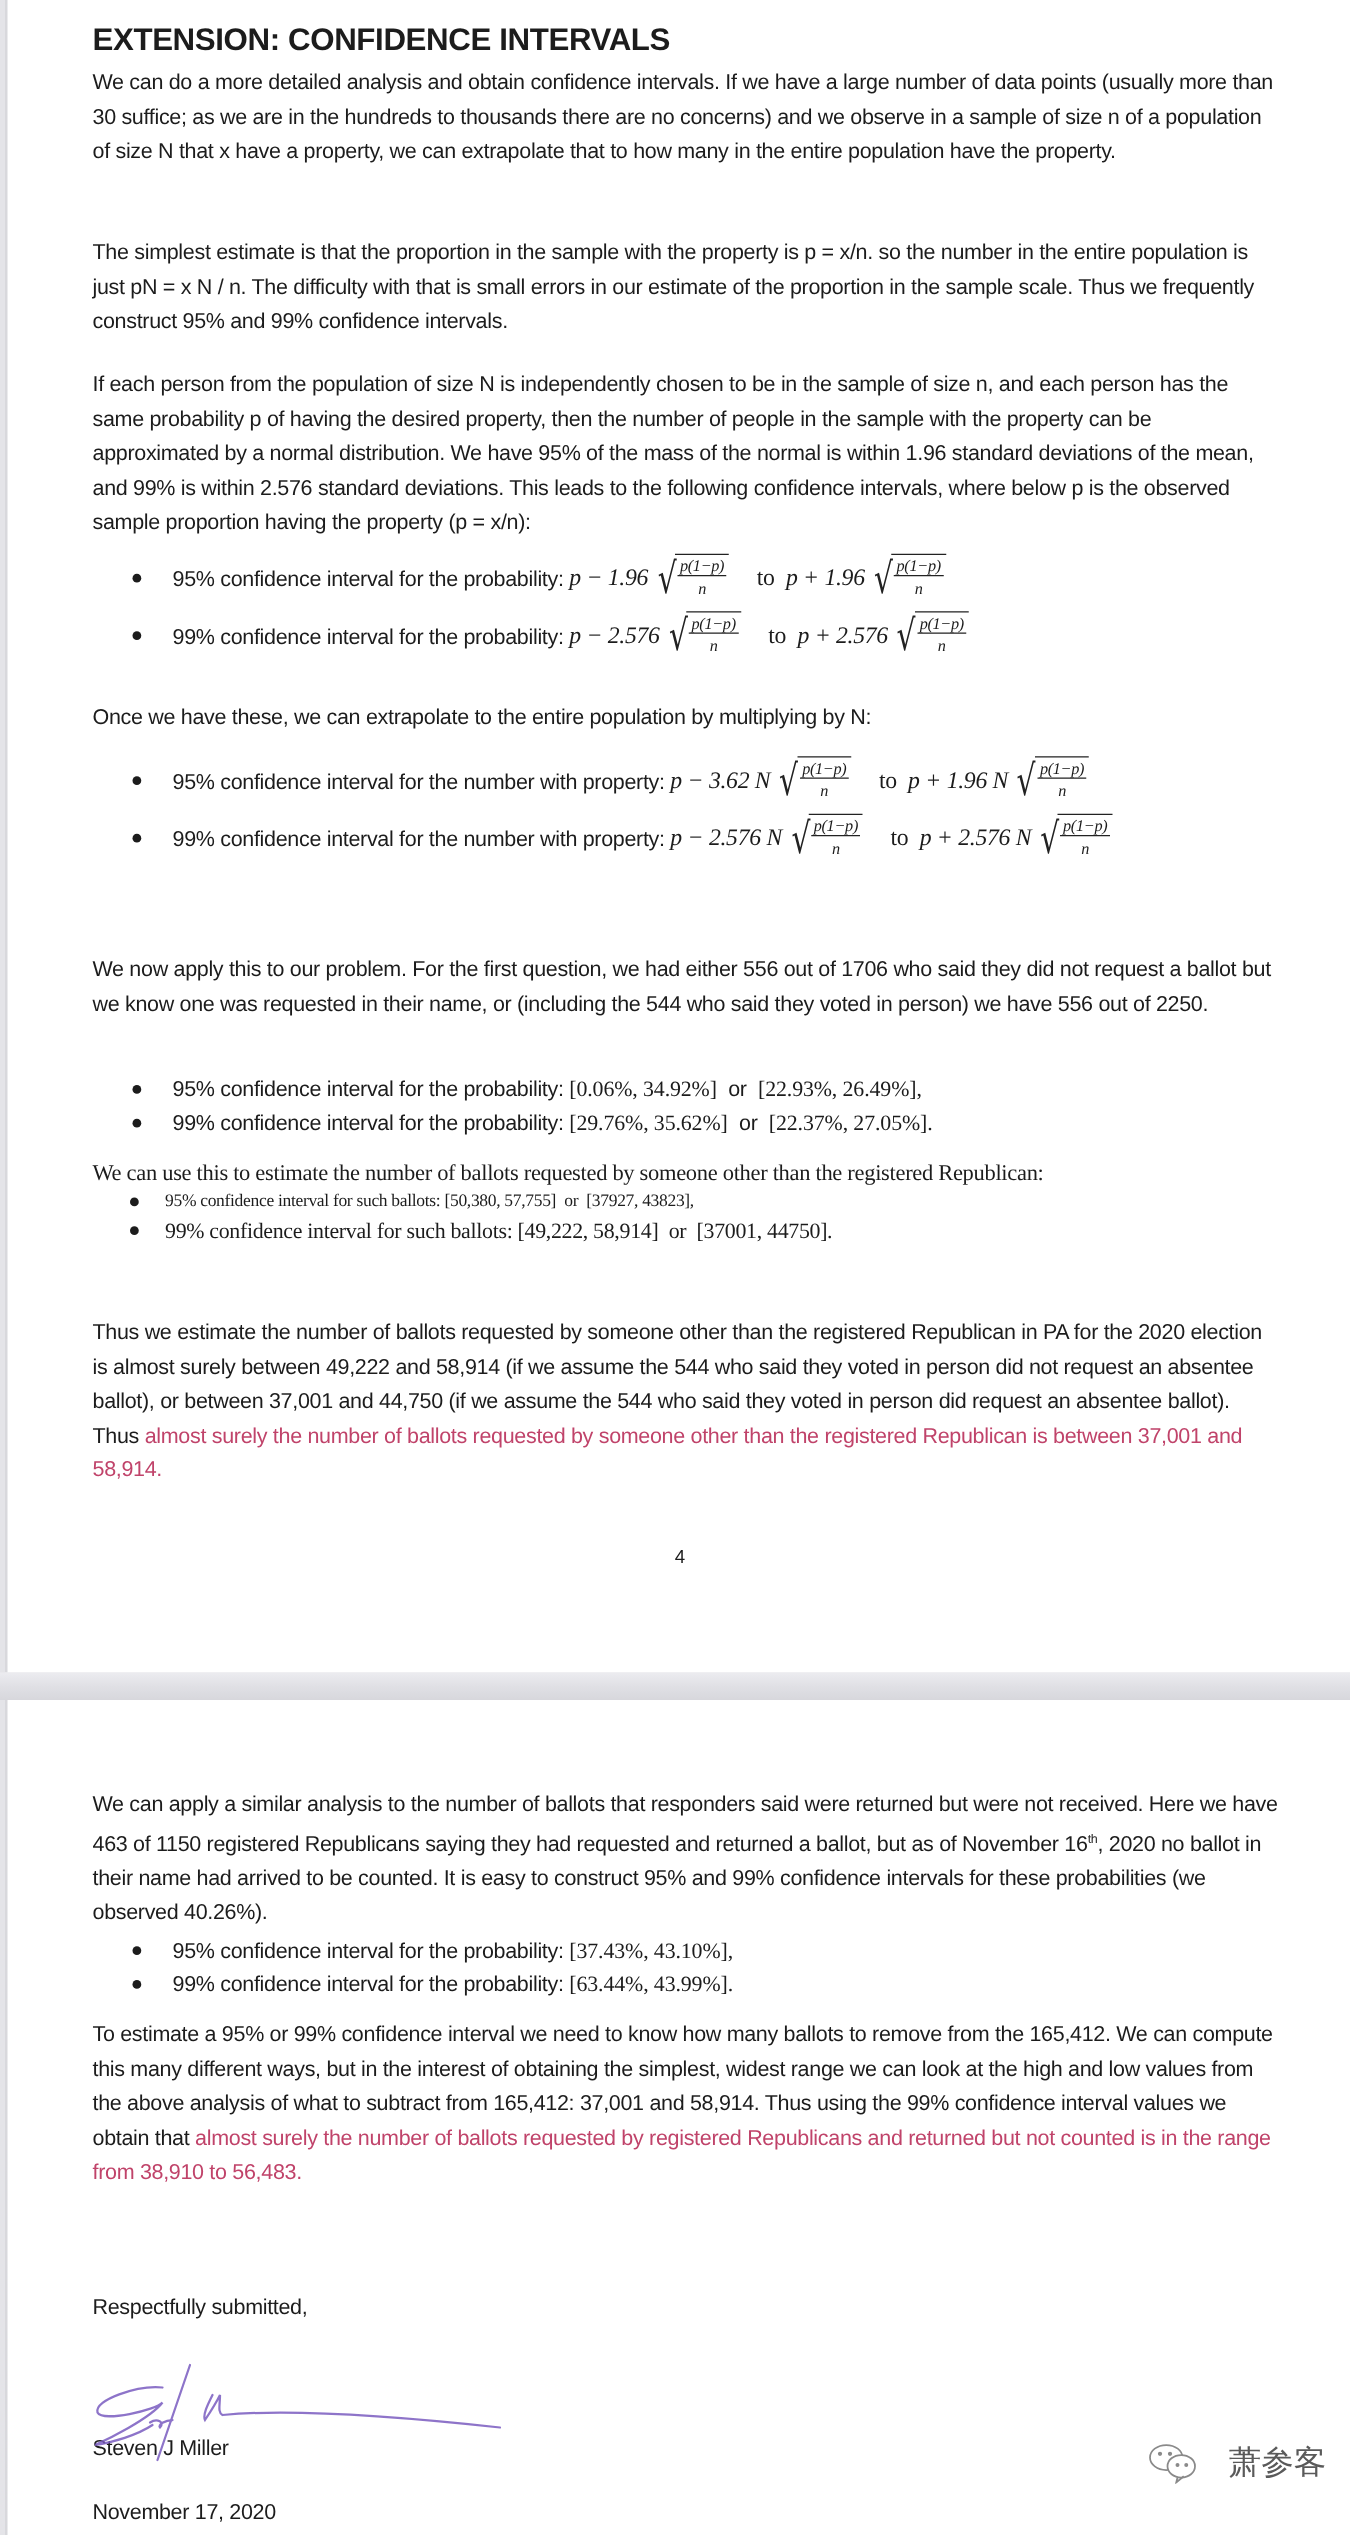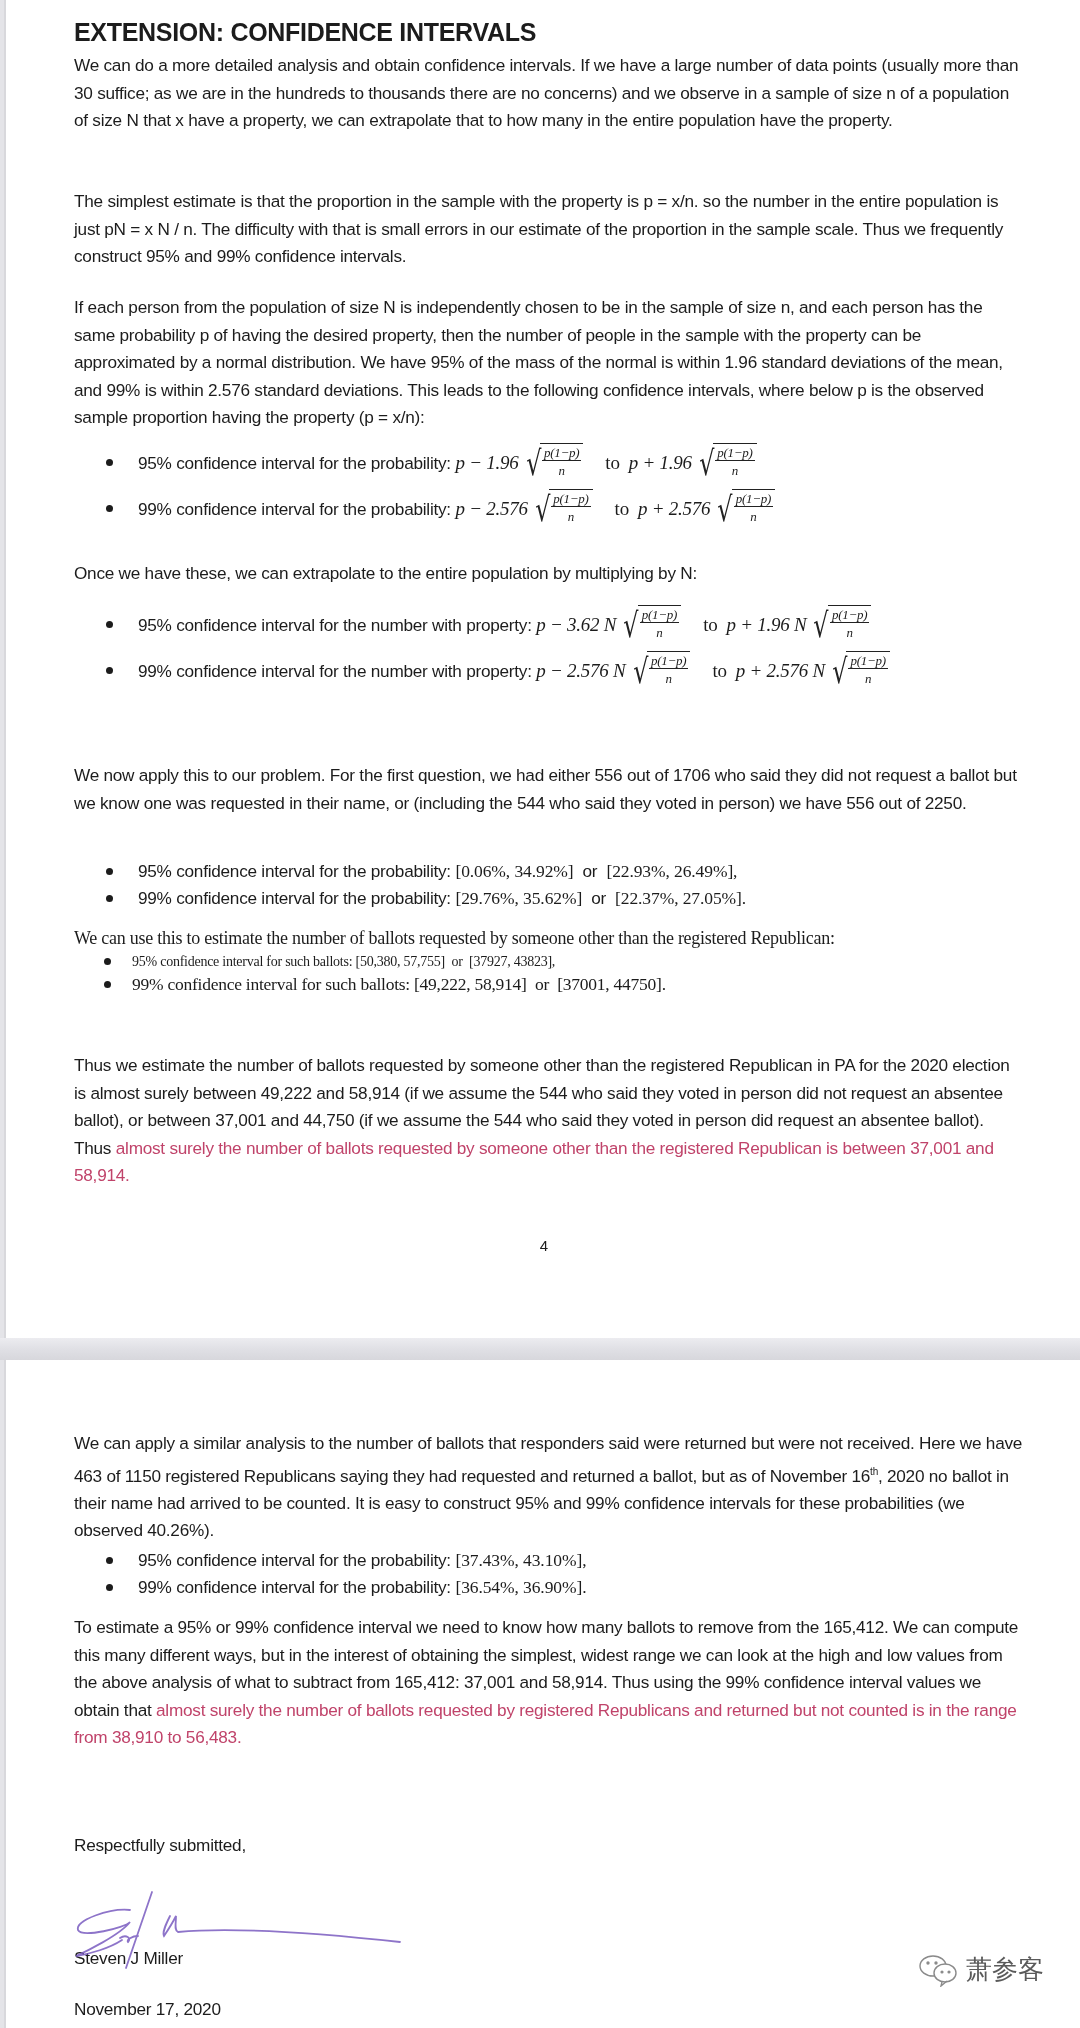--- a/index.html
+++ b/index.html
@@ -52,21 +52,21 @@
     border-top: 1.5px solid #222; padding: 0 2px;
     font-family: "Liberation Serif", serif; font-style: italic; font-size: 13px; line-height: 15px;
   }
   .sqrt .frac .num { border-bottom: 1px solid #222; padding: 1px 2px 0 2px; }
   .sqrt .frac .den { padding-top: 2px; }
   .gapsp { display: inline-block; width: 18px; }
   .serifblock { font-family: "Liberation Serif", "DejaVu Serif", serif; font-size: 17.5px; letter-spacing: -0.1px; }
   .pagenum { position: absolute; top: 1237px; left: 0; width: 1076px; text-align: center; font-size: 15px; }
   .sig { position: absolute; left: 70px; top: 1890px; }
   .watermark {
-    position: absolute; left: 918px; top: 1952px; display: flex; align-items: center; gap: 6px;
+    position: absolute; left: 918px; top: 1952px; display: flex; align-items: center; gap: 23px;
     color: #5a5a5a; font-size: 26px; font-family: "DejaVu Sans", sans-serif;
   }
 </style>
 </head>
 <body>
 
 <div class="page" id="page1">
   <div class="content" style="top:0;">
     <h1 class="heading">EXTENSION: CONFIDENCE INTERVALS</h1>
 
@@ -217,21 +217,21 @@
 
     <ul class="blist" style="top:187px; line-height:27px;">
       <li>
         <span class="dot"></span>
         <span>95% confidence interval for the probability:</span>
         <span class="serifblock">[37.43%,  43.10%],</span>
       </li>
       <li>
         <span class="dot"></span>
         <span>99% confidence interval for the probability:</span>
-        <span class="serifblock">[36.54%,  36.90%].</span>
+        <span class="serifblock">[63.44%,  43.99%].</span>
       </li>
     </ul>
 
     <p class="para" style="top:254px;"><span>To estimate a 95% or 99% confidence interval we need to know how many ballots to remove from the 165,412. We can compute this many different ways, but in the interest of obtaining the simplest, widest range we can look at the high and low values from the above analysis of what to subtract from 165,412: 37,001 and 58,914. Thus using the 99% confidence interval values we obtain that </span><span class="red">almost surely the number of ballots requested by registered Republicans and returned but not counted is in the range from 38,910 to 56,483.</span></p>
 
     <p class="para" style="top:472px;">Respectfully submitted,</p>
     <p class="para" style="top:585px;">Steven J Miller</p>
     <p class="para" style="top:636px;">November 17, 2020</p>
   </div>
 </div>

